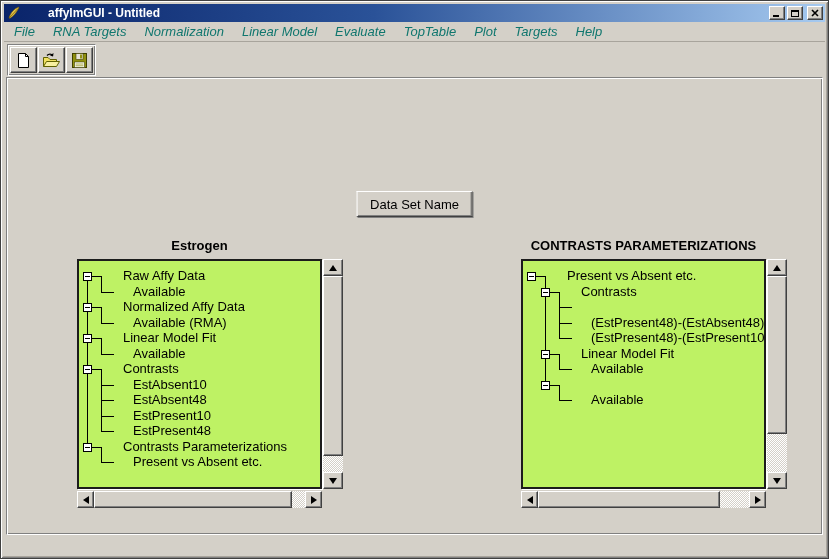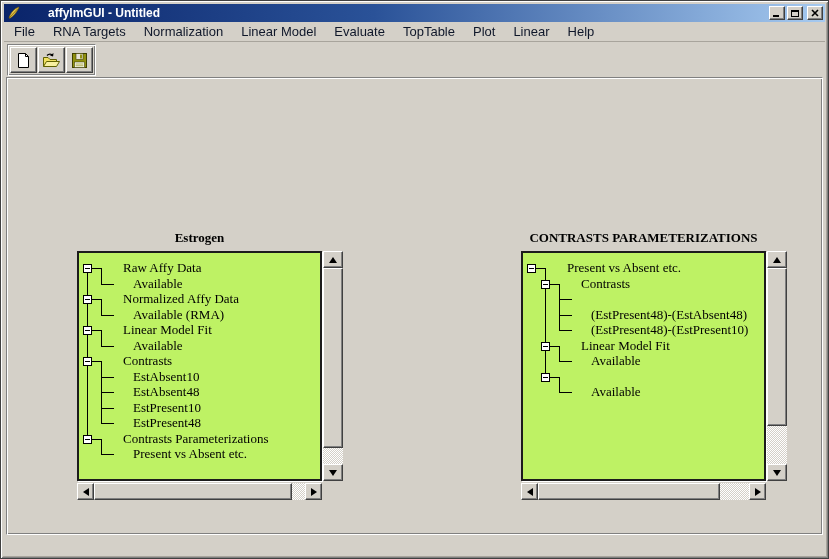--- a/index.html
+++ b/index.html
@@ -27,21 +27,21 @@
   }
   .winbtn.closeb{margin-left:2px;}
   .g-min{width:6px;height:2px;background:#000;margin-top:6px;margin-right:3px;}
   .g-max{width:8px;height:7px;border:1px solid #000;border-top:2px solid #000;box-sizing:border-box;}
   
   .menubar{
     height:19px;display:flex;align-items:center;background:#d4d0c8;
     font-size:13px;padding-left:1px;
     border-bottom:1px solid #a8a49c;
   }
-  .menu-item{padding:1px 9px 2px 9px;white-space:nowrap;color:#0f172a;}
+  .menu-item{padding:1px 9px 2px 9px;white-space:nowrap;color:#0f766e;font-style:italic;}
   
   .toolbar{height:35px;position:relative;}
   .toolgroup{
     position:absolute;left:3px;top:2px;display:flex;gap:1px;padding:2px;
     border:1px solid;border-color:#808080 #ffffff #ffffff #808080;
     box-shadow:inset 1px 1px 0 #ffffff,inset -1px -1px 0 #808080;
     background:#d4d0c8;
   }
   .toolbtn{
     width:27px;height:26px;background:#d4d0c8;border:1px solid;box-sizing:border-box;
@@ -61,21 +61,21 @@
     font-size:34px;color:#000;letter-spacing:1px;
   }
   .welcome{position:absolute;top:60px;left:0;width:100%;text-align:center;font-size:13px;color:#000;}
   .dataset-btn{
     position:absolute;top:113px;left:50%;transform:translateX(-50%);
     height:26px;padding:0 13px;font-size:13px;font-family:"Liberation Sans",sans-serif;
     background:#d4d0c8;border:1px solid;border-color:#ffffff #404040 #404040 #ffffff;
     box-shadow:inset -1px -1px 0 #808080,1px 1px 0 #808080;color:#000;cursor:default;
   }
   
-  .panel{position:absolute;top:152px;width:246px;font-family:Liberation Serif, serif;}
+  .panel{position:absolute;top:160px;width:246px;}
   .panel-title{width:245px;text-align:center;font-weight:bold;font-size:13px;height:18px;margin-bottom:3px;color:#000;}
   .panel-grid{display:grid;grid-template-columns:245px 20px;grid-template-rows:230px 17px;gap:2px 1px;}
   .treebox{
     box-sizing:border-box;border:2px solid #1c1c1c;background:#bef264;
     box-shadow:1px 1px 0 #ffffff;overflow:hidden;
   }
   .tree-canvas{position:relative;width:100%;height:100%;}
   .tline{position:absolute;background:#000;}
   .tbox{
     position:absolute;width:9px;height:9px;box-sizing:border-box;
@@ -144,21 +144,21 @@
   </div>
 
   <div class="menubar">
       <span class="menu-item">File</span>
       <span class="menu-item">RNA Targets</span>
       <span class="menu-item">Normalization</span>
       <span class="menu-item">Linear Model</span>
       <span class="menu-item">Evaluate</span>
       <span class="menu-item">TopTable</span>
       <span class="menu-item">Plot</span>
-      <span class="menu-item">Linear</span>
+      <span class="menu-item">Targets</span>
       <span class="menu-item">Help</span>
     </div>
 
   <div class="toolbar">
     <div class="toolgroup">
       <button class="toolbtn">
         <svg width="17" height="17" viewBox="0 0 17 17">
           <path d="M3.5 1.5 h7 l3 3 v11 h-10 z" fill="#ffffff" stroke="#000" stroke-width="1"></path>
           <path d="M10.5 1.5 v3 h3" fill="none" stroke="#000" stroke-width="1"></path>
         </svg>
@@ -178,20 +178,21 @@
           <rect x="9" y="2.5" width="2" height="4" fill="#909010"></rect>
           <rect x="3.5" y="10" width="10" height="5.5" fill="#ffffff" stroke="#404000" stroke-width="0.6"></rect>
           <line x1="4.5" y1="12" x2="12.5" y2="12" stroke="#909010" stroke-width="0.8"></line>
           <line x1="4.5" y1="13.8" x2="12.5" y2="13.8" stroke="#909010" stroke-width="0.8"></line>
         </svg>
       </button>
     </div>
   </div>
 
   <div class="mainframe">
+    <button class="dataset-btn">Data Set Name</button>
 
     <div class="panel" style="left:70px;">
       <div class="panel-title">Estrogen</div>
       <div class="panel-grid">
         <div class="treebox">
           <div class="tree-canvas">
               <div class="tline" style="left: 8px; top: 15px; width: 1px; height: 170.5px;"></div>
               <div class="tline" style="left: 13px; top: 15px; width: 10px; height: 1px;"></div>
               <div class="tline" style="left: 22px; top: 15px; width: 1px; height: 15.5px;"></div>
               <div class="tline" style="left: 22px; top: 30.5px; width: 13px; height: 1px;"></div>

